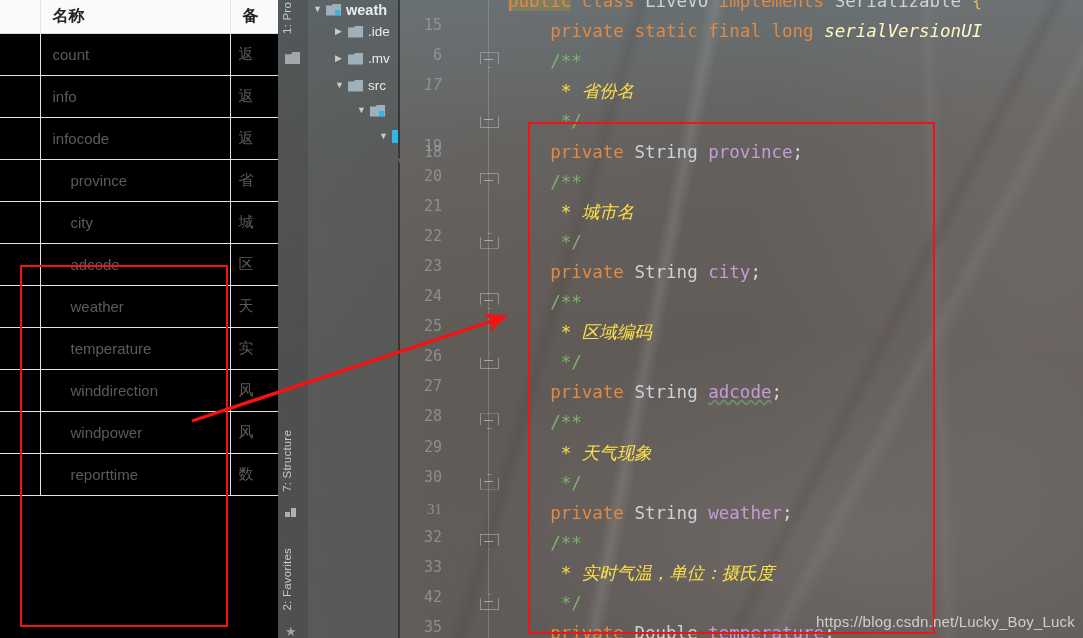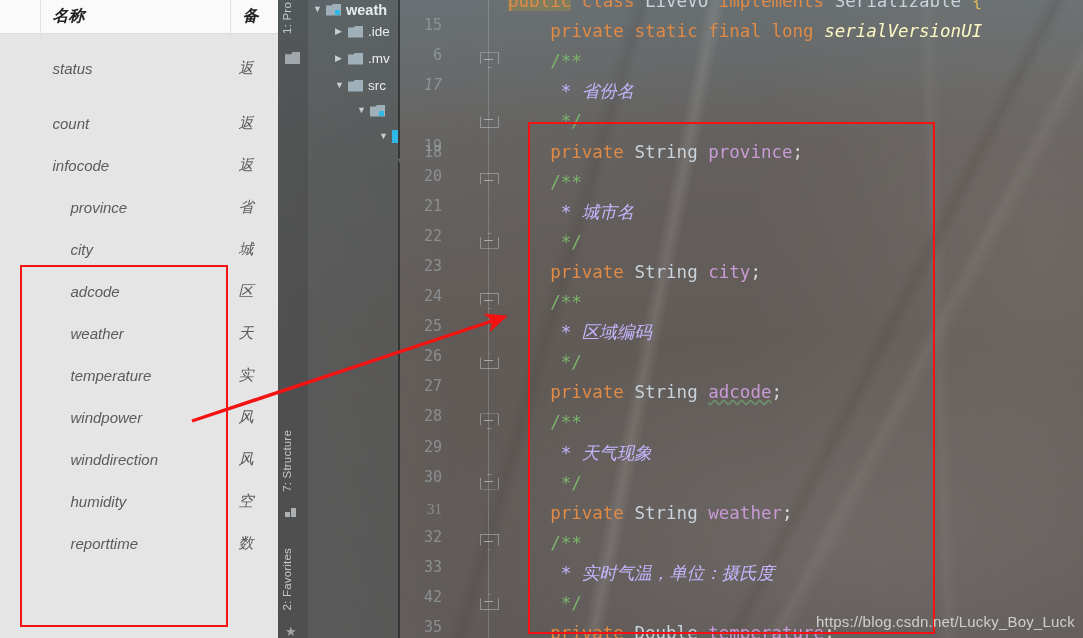--- a/index.html
+++ b/index.html
@@ -1,21 +1,21 @@
 <!DOCTYPE html>
 <html><head>
 <meta charset="utf-8">
 <style>
   html,body{margin:0;padding:0;background:#fff;}
   body{width:1083px;height:638px;overflow:hidden;position:relative;
        font-family:"Liberation Sans","DejaVu Sans",sans-serif;}
 
   
   #doc-table{position:absolute;left:0;top:0;width:296px;height:638px;
-             background:#e5e5e5;overflow:hidden;font-style:italic;}
+             background:#000000;overflow:hidden;}
   #doc-table table{border-collapse:collapse;width:296px;table-layout:fixed;}
   #doc-table col.c0{width:40px;}
   #doc-table col.c1{width:190px;}
   #doc-table col.c2{width:66px;}
   #doc-table th,#doc-table td{
       border:1px solid #e3e3e3;border-top:none;border-left:none;
       padding:0 0 0 12px;color:#5b5b5b;font-size:15px;
       text-align:left;vertical-align:middle;white-space:nowrap;overflow:hidden;}
   #doc-table thead th{height:33px;background:#fafafa;color:#222;
       font-weight:bold;font-size:16px;border-bottom:1px solid #dcdcdc;}
@@ -106,21 +106,21 @@
 
   #code{position:absolute;left:108px;top:0;right:0;height:638px;
         font-family:"DejaVu Sans Mono","Liberation Mono",monospace;
         font-size:17.5px;line-height:30px;white-space:pre;}
   #code .ln{position:absolute;left:0;height:30px;}
   .kw{color:#e08a45;} .kw-hl{color:#e08a45;background:rgba(170,150,60,.35);}
   .typ{color:#c8d3db;} .fld{color:#c89bd6;} .fld2{color:#c89bd6;
        text-decoration:underline wavy rgba(110,150,110,.85);
        text-decoration-skip-ink:none;}
   .st{color:#fef9c3;font-style:italic;} .pn{color:#d8d8d8;}
-  .brace{color:#d6b55c;} .cm{color:#7bb46a;} .cmz{color:#c4b5fd;font-style:italic;}
+  .brace{color:#d6b55c;} .cm{color:#7bb46a;} .cmz{color:#fde047;font-style:italic;}
 
   
   .redbox{position:absolute;border:2.5px solid #f41212;box-sizing:border-box;}
   #redbox-table{left:20px;top:265px;width:208px;height:362px;}
   #redbox-code{left:528px;top:122px;width:407px;height:512px;}
   #arrow{position:absolute;left:180px;top:300px;width:345px;height:130px;
          pointer-events:none;}
   
   #watermark{position:absolute;right:8px;bottom:8px;color:#d8d8d8;
       font-size:15px;letter-spacing:.2px;opacity:.92;
@@ -137,32 +137,32 @@
         <col class="c2">
       </colgroup>
     <thead>
       <tr>
         <th></th>
         <th>名称</th>
         <th>备</th>
       </tr>
     </thead>
     <tbody id="table-body">
-        <tr class="r-tall">
-          <td class="empty"></td>
-          <td class="">status</td>
-          <td class="desc">返</td>
-        </tr>
         <tr class="r-norm">
           <td class="empty"></td>
           <td class="">count</td>
           <td class="desc">返</td>
         </tr>
         <tr class="r-norm">
           <td class="empty"></td>
+          <td class="">info</td>
+          <td class="desc">返</td>
+        </tr>
+        <tr class="r-norm">
+          <td class="empty"></td>
           <td class="">infocode</td>
           <td class="desc">返</td>
         </tr>
         <tr class="r-norm">
           <td class="empty"></td>
           <td class="lvl2">province</td>
           <td class="desc">省</td>
         </tr>
         <tr class="r-norm">
           <td class="empty"></td>
@@ -179,32 +179,27 @@
           <td class="lvl2">weather</td>
           <td class="desc">天</td>
         </tr>
         <tr class="r-norm">
           <td class="empty"></td>
           <td class="lvl2">temperature</td>
           <td class="desc">实</td>
         </tr>
         <tr class="r-norm">
           <td class="empty"></td>
+          <td class="lvl2">winddirection</td>
+          <td class="desc">风</td>
+        </tr>
+        <tr class="r-norm">
+          <td class="empty"></td>
           <td class="lvl2">windpower</td>
           <td class="desc">风</td>
-        </tr>
-        <tr class="r-norm">
-          <td class="empty"></td>
-          <td class="lvl2">winddirection</td>
-          <td class="desc">风</td>
-        </tr>
-        <tr class="r-norm">
-          <td class="empty"></td>
-          <td class="lvl2">humidity</td>
-          <td class="desc">空</td>
         </tr>
         <tr class="r-norm">
           <td class="empty"></td>
           <td class="lvl2">reporttime</td>
           <td class="desc">数</td>
         </tr>
       </tbody>
   </table>
 </div>
 

